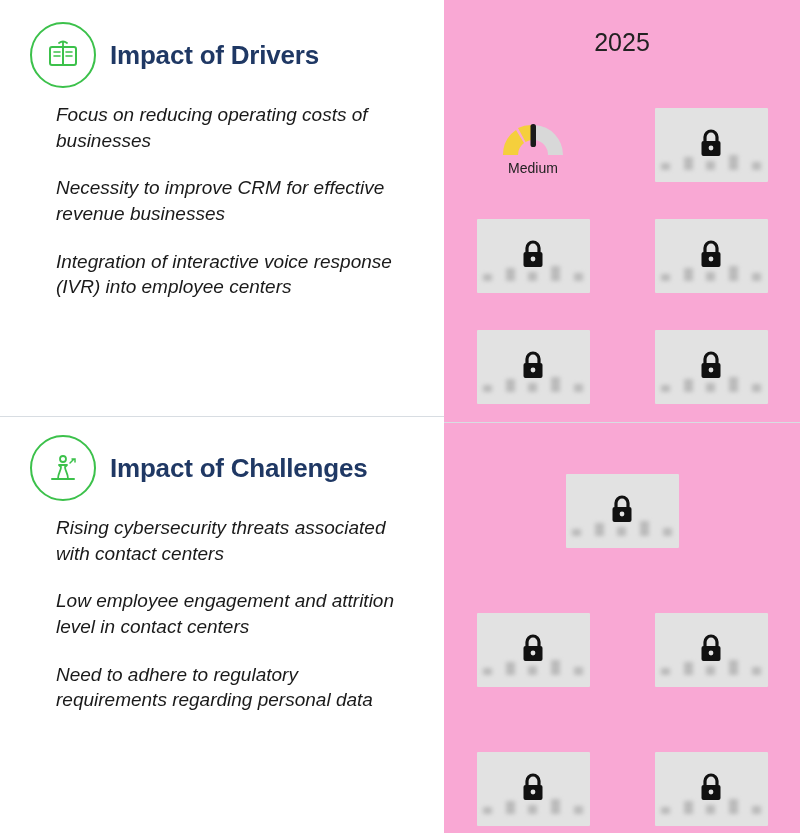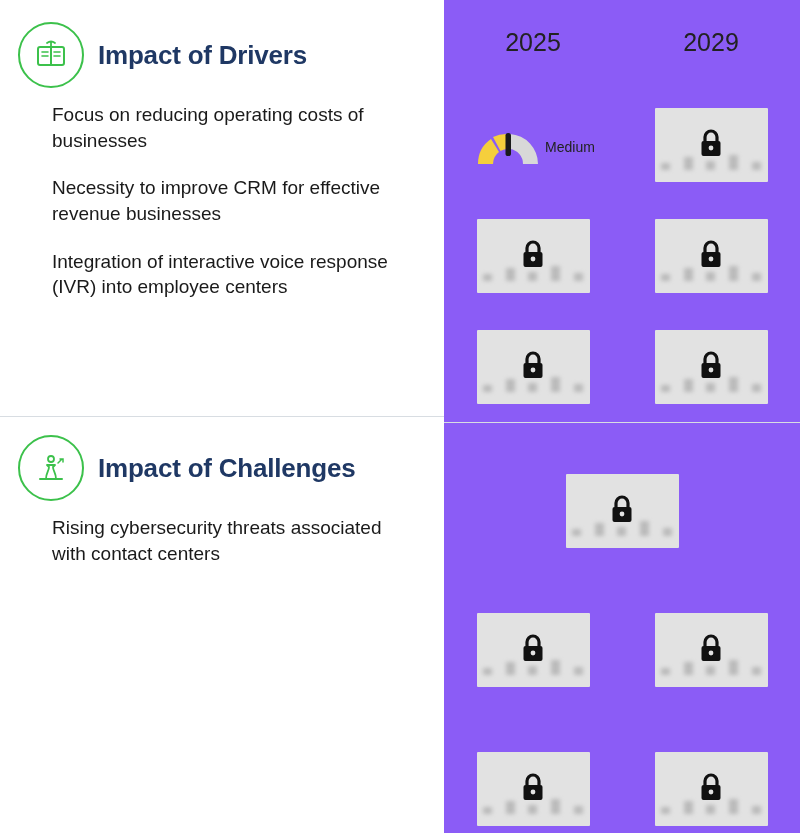--- a/index.html
+++ b/index.html
@@ -24,21 +24,21 @@
   .left-col {
     width: 444px;
     height: 833px;
     background: #ffffff;
     position: relative;
     box-sizing: border-box;
   }
   .section {
     position: relative;
     box-sizing: border-box;
-    padding: 0 22px 0 18px;
+    padding: 0 22px 0 30px;
   }
   .section.drivers {
     height: 416px;
     padding-top: 22px;
   }
   .section.challenges {
     height: 376px;
     padding-top: 18px;
     border-top: 1px solid #d8dde2;
   }
@@ -60,38 +60,39 @@
     background: #ffffff;
   }
   .sec-title {
     font-size: 26px;
     color: #1f3864;
     font-weight: 600;
     letter-spacing: -0.2px;
     line-height: 1.1;
   }
   .bullets {
-    margin: 12px;
+    margin: 4px;
     padding: 0;
     list-style: none;
+    font-style: italic;
   }
   .bullets li {
     font-size: 19px;
     line-height: 1.35;
     color: #1a1a1a;
     margin: 0 0 22px 22px;
     max-width: 355px;
   }
   .bullets li:last-child { margin-bottom: 0; }
 
   
   .right-col {
     width: 356px;
     height: 833px;
-    background: #8b5cf6;
+    background: #f9a8d4;
     position: relative;
   }
   .year-row {
     display: flex;
     height: 84px;
     align-items: center;
   }
   .year-cell {
     flex: 1;
     text-align: center;
@@ -154,21 +155,21 @@
   .locked .blur-bars i:nth-child(3) { height: 9px; }
   .locked .blur-bars i:nth-child(4) { height: 15px; }
   .locked .blur-bars i:nth-child(5) { height: 8px; }
   .lock-icon {
     position: relative;
     z-index: 2;
   }
   
   .gauge-wrap {
     display: flex;
-    flex-direction: row;
+    flex-direction: column;
     align-items: center;
     justify-content: flex-end;
   }
   .gauge-label {
     font-size: 14px;
     color: #222222;
     margin-top: 3px;
   }
 </style>
 </head>
@@ -204,30 +205,31 @@
             <path d="M6 28 h22" stroke="#3cc14b" stroke-width="2" stroke-linecap="round"></path>
             <path d="M12 28 c0 -6 3 -8 3 -12 l-2 -2 h8 l-2 2 c0 4 3 6 3 12 z" fill="none" stroke="#3cc14b" stroke-width="1.8" stroke-linejoin="round"></path>
             <circle cx="17" cy="8" r="3" fill="none" stroke="#3cc14b" stroke-width="1.8"></circle>
             <path d="M24 12 l4 -4 M26 8 h3 v3" fill="none" stroke="#3cc14b" stroke-width="1.5" stroke-linecap="round"></path>
           </svg>
         </span>
         <span class="sec-title">Impact of Challenges</span>
       </div>
       <ul class="bullets">
         <li>Rising cybersecurity threats associated with contact centers</li>
+        <li>Low employee engagement and attrition level in contact centers</li>
+        <li>Need to adhere to regulatory requirements regarding personal data</li>
       </ul>
     </div>
 
   </div>
 
   <div class="right-col">
 
     <div class="year-row">
       <div class="year-cell">2025</div>
-      <div class="year-cell">2029</div>
     </div>
 
     <div class="grid-sections">
 
       <div class="grid-block drivers-grid">
 
         <div class="grid-row">
           <div class="cell">
             <div class="gauge-wrap">
               <svg width="74" height="42" viewBox="0 0 74 42" aria-hidden="true">

